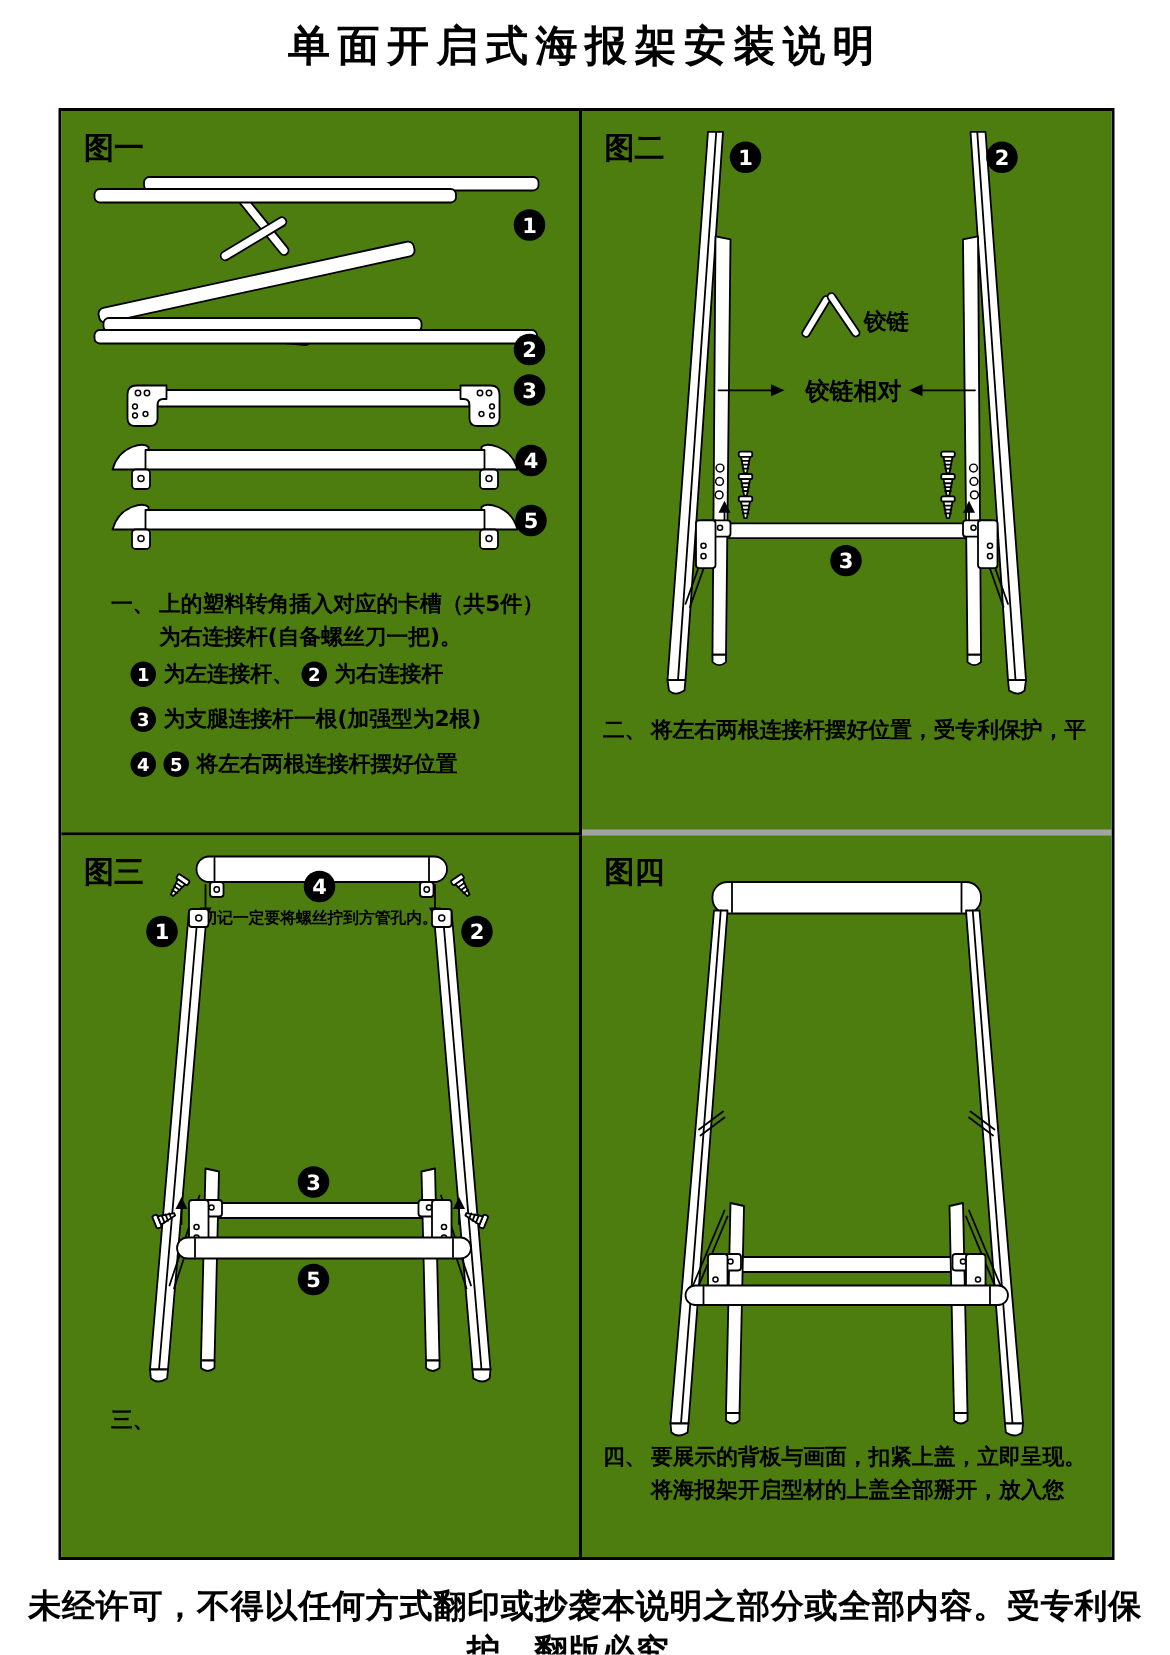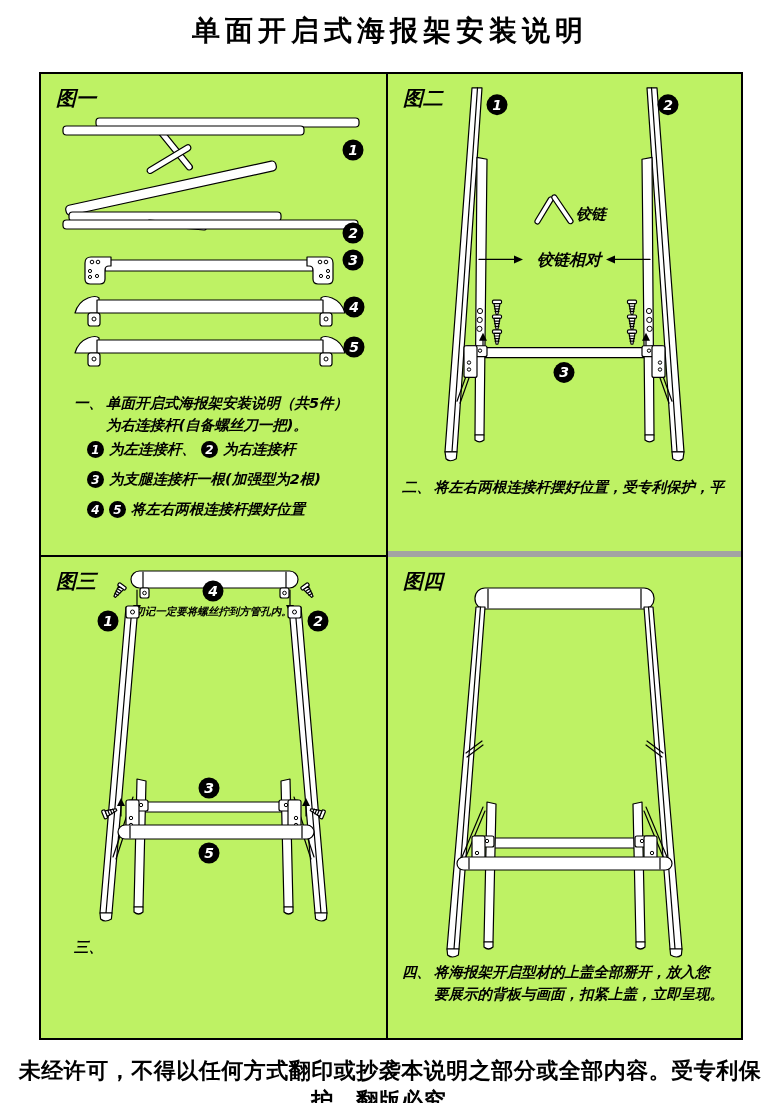--- a/index.html
+++ b/index.html
@@ -5,23 +5,23 @@
   * { margin:0; padding:0; box-sizing:border-box; }
   html,body { width:780px; height:1103px; background:#fff; }
   body { font-family:"DejaVu Sans","Liberation Sans",sans-serif; color:#000; position:relative; }
 
   .title { position:absolute; top:12px; left:0; width:100%; text-align:center;
            font-size:28px; font-weight:bold; letter-spacing:5px; }
 
   .frame { position:absolute; left:39px; top:72px; width:704px; height:968px;
            border:2px solid #000; display:grid;
            grid-template-columns:347px 1fr; grid-template-rows:483px 1fr; }
-  .panel { position:relative; overflow:hidden; background:#bef264;font-style:italic; }
+  .panel { position:relative; overflow:hidden; background:#4d7c0f; }
   .p1 { border-right:2px solid #000; border-bottom:2px solid #000; }
-  .p2 { border-bottom:6px solid #a3a3a3;padding-left:21px; }
+  .p2 { border-bottom:4px solid #a3a3a3;padding-left:21px; }
   .p3 { border-right:2px solid #000; }
 
   .plabel { position:absolute; top:11px; left:15px; font-size:20px; font-weight:bold; z-index:2; }
 
   .dsvg { position:absolute; inset:0; width:100%; height:100%; z-index:1; }
   .st   { stroke:#000; stroke-width:1.2; fill:#fff; stroke-linejoin:round; }
   .ln   { stroke:#000; stroke-width:1.2; fill:none; stroke-linecap:round; }
   .hole { stroke:#000; stroke-width:1; fill:#fff; }
   .blk  { fill:#000; stroke:none; }
   .badge circle { fill:#000; stroke:none; }
@@ -140,21 +140,21 @@
         <g class="badge" transform="translate(313,273)">
             <circle r="10.5"></circle>
             <text dy="5">5</text>
           </g>
       </svg>
 
       <div class="steps f1s">
         <div class="srow">
           <span class="sprefix">一、</span>
           <div>
-            <div>单面开启式海报架安装说明（共5件）</div>
+            <div>上的塑料转角插入对应的卡槽（共5件）</div>
             <div>为右连接杆(自备螺丝刀一把)。</div>
           </div>
         </div>
       </div>
       <div class="pline f1i1">
         <span class="tbadge">1</span>
         <span>为左连接杆、</span>
         <span class="tbadge">2</span>
         <span>为右连接杆</span>
       </div>
@@ -388,22 +388,22 @@
           <rect class="st" x="69" y="300" width="215" height="13" rx="6.5"></rect>
           <line class="ln" x1="81" y1="301" x2="81" y2="312"></line>
           <line class="ln" x1="272" y1="301" x2="272" y2="312"></line>
         </g>
       </svg>
 
       <div class="steps f4s">
         <div class="srow">
           <span class="sprefix">四、</span>
           <div>
+            <div>要展示的背板与画面，扣紧上盖，立即呈现。</div>
             <div>将海报架开启型材的上盖全部掰开，放入您</div>
-            <div>要展示的背板与画面，扣紧上盖，立即呈现。</div>
           </div>
         </div>
       </div>
     </section>
 
   </div>
 
   <div class="footer">未经许可，不得以任何方式翻印或抄袭本说明之部分或全部内容。受专利保护，翻版必究。</div>
 </div>
 

